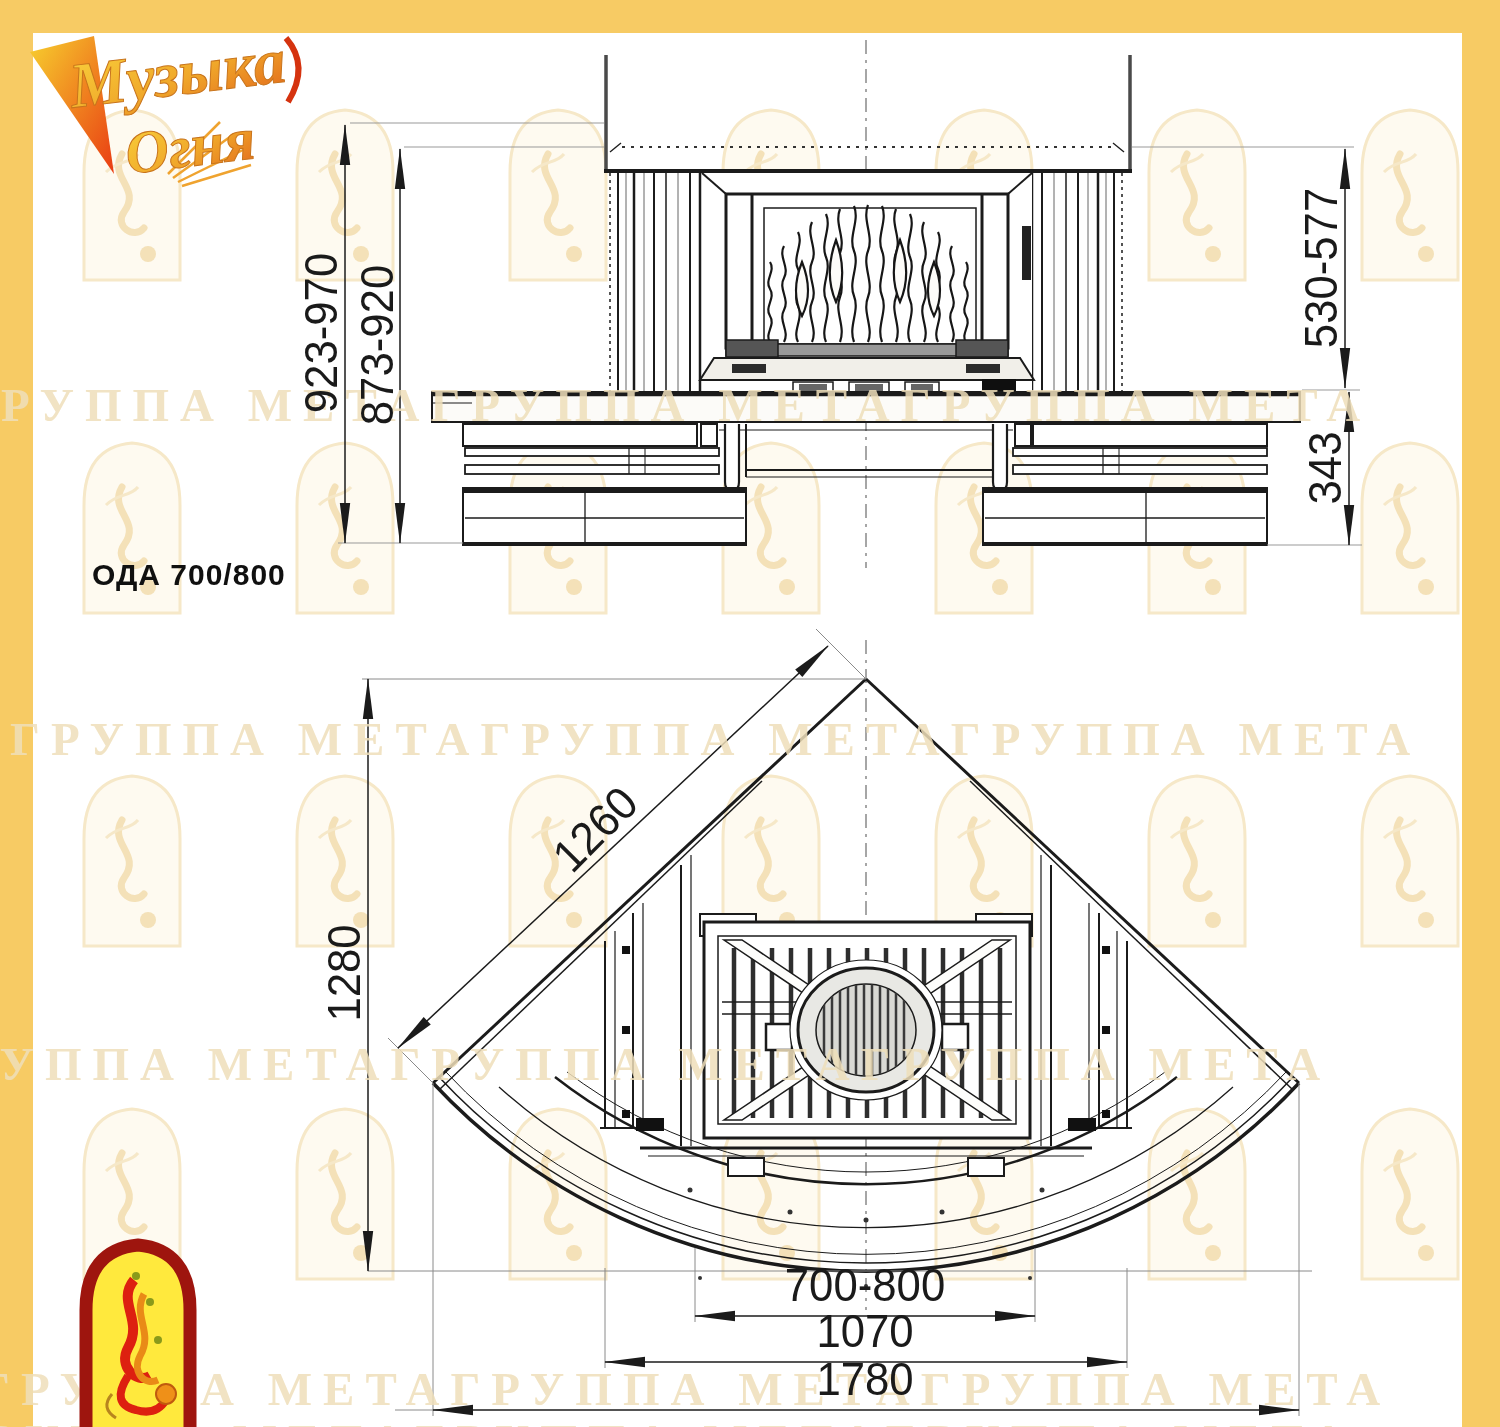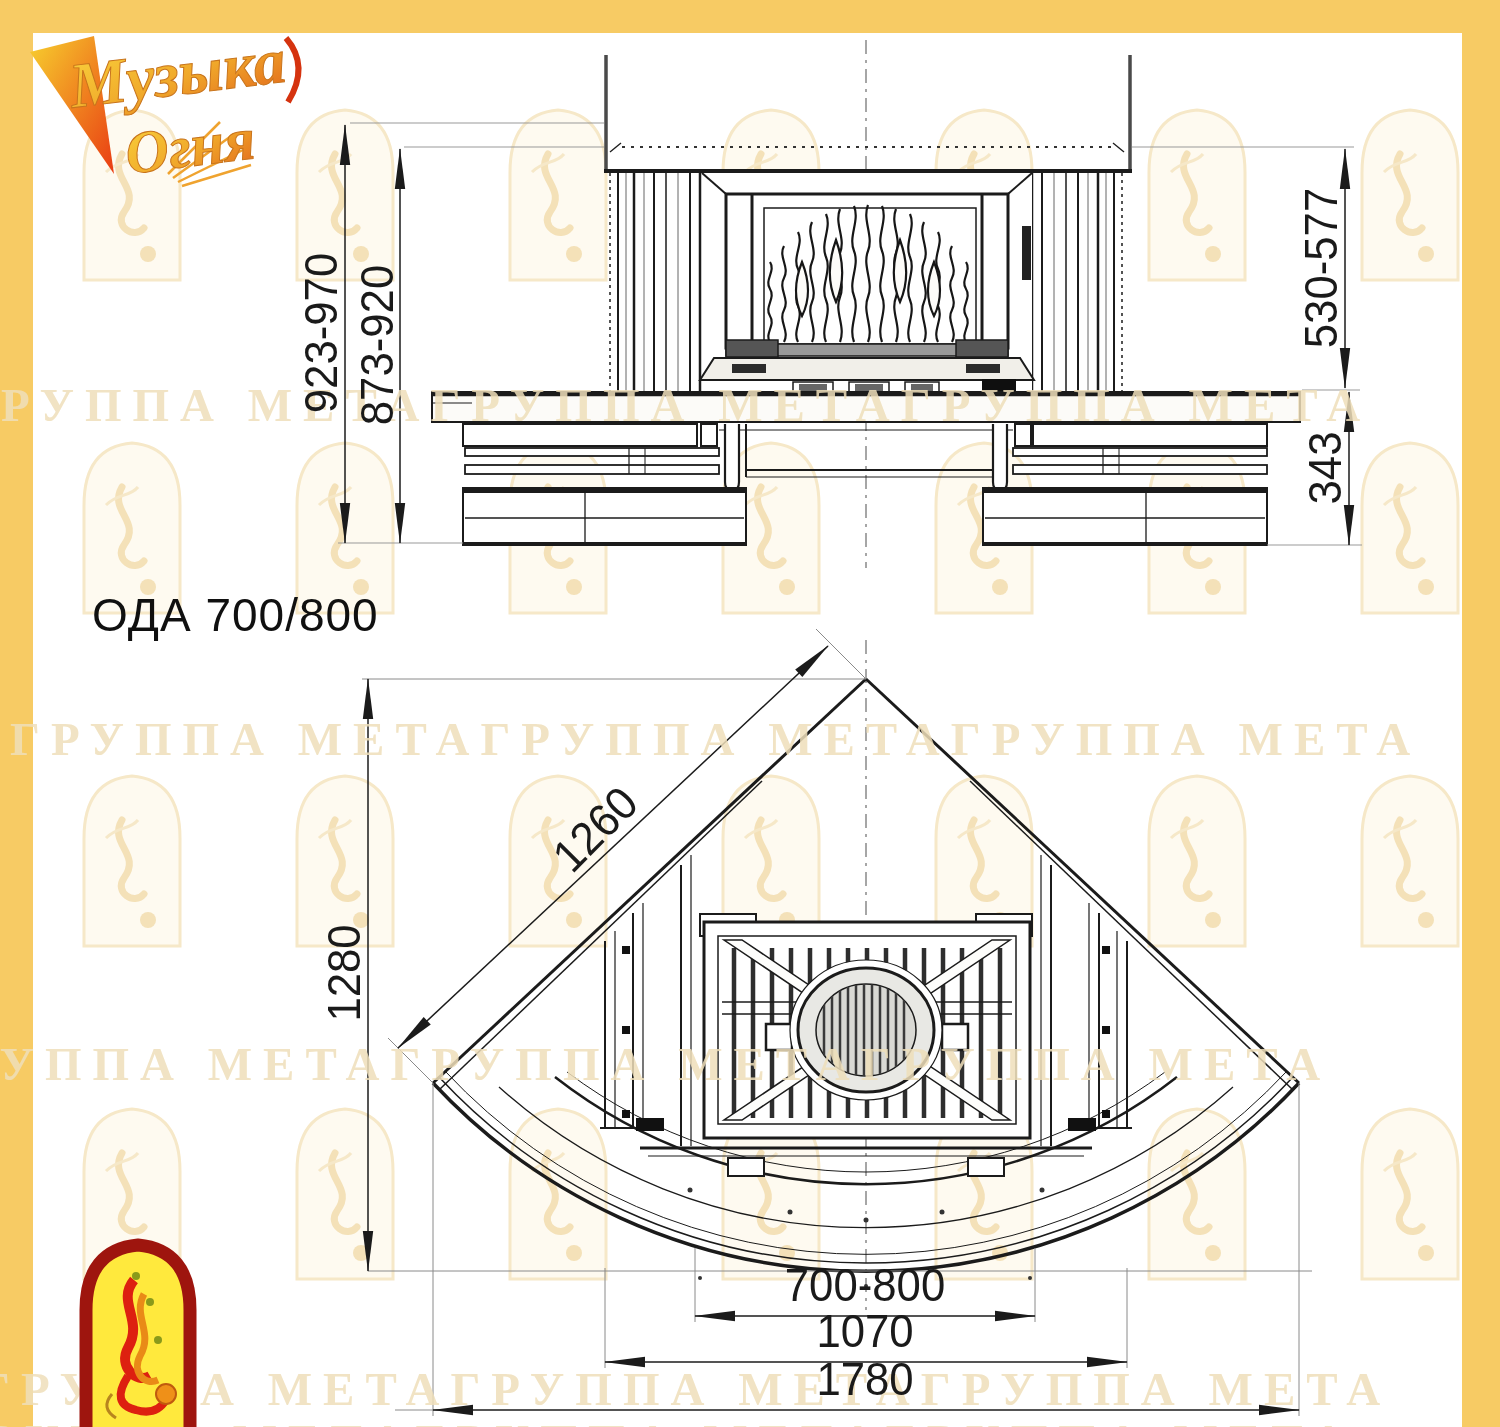--- a/index.html
+++ b/index.html
@@ -6,21 +6,21 @@
   .page{position:relative;width:1500px;height:1427px;background:#ffffff;overflow:hidden;
         font-family:"Liberation Sans",sans-serif;}
   .band{position:absolute;background:#F7CB64;z-index:2;}
   .band-top{left:0;top:0;width:1500px;height:33px;}
   .band-left{left:0;top:0;width:33px;height:1427px;}
   .band-right{left:1462px;top:0;width:38px;height:1427px;}
   .drawing-svg{position:absolute;left:0;top:0;z-index:1;}
   .wmrow{position:absolute;z-index:3;white-space:nowrap;pointer-events:none;
          font-family:"Liberation Serif",serif;font-weight:bold;font-size:47px;
          letter-spacing:11px;color:#EFDFBA;opacity:.85;}
-  .title{position:absolute;left:92px;top:588px;z-index:4;font-size:46px;font-weight:normal;
+  .title{position:absolute;left:92px;top:558px;z-index:4;font-size:30px;font-weight:bold;
          color:#101010;letter-spacing:1px;}
   .dim{position:absolute;z-index:4;font-size:46px;color:#1a1a1a;white-space:nowrap;}
   .dimv{transform:translate(-50%,-50%) rotate(-90deg) scaleX(.95);}
   .dimd{transform:translate(-50%,-50%) rotate(-45deg) scaleX(.95);}
   .dimh{transform:translate(-50%,-100%) scaleX(.95);}
   .logo-svg{position:absolute;z-index:4;}
 </style>
 </head>
 <body>
 

